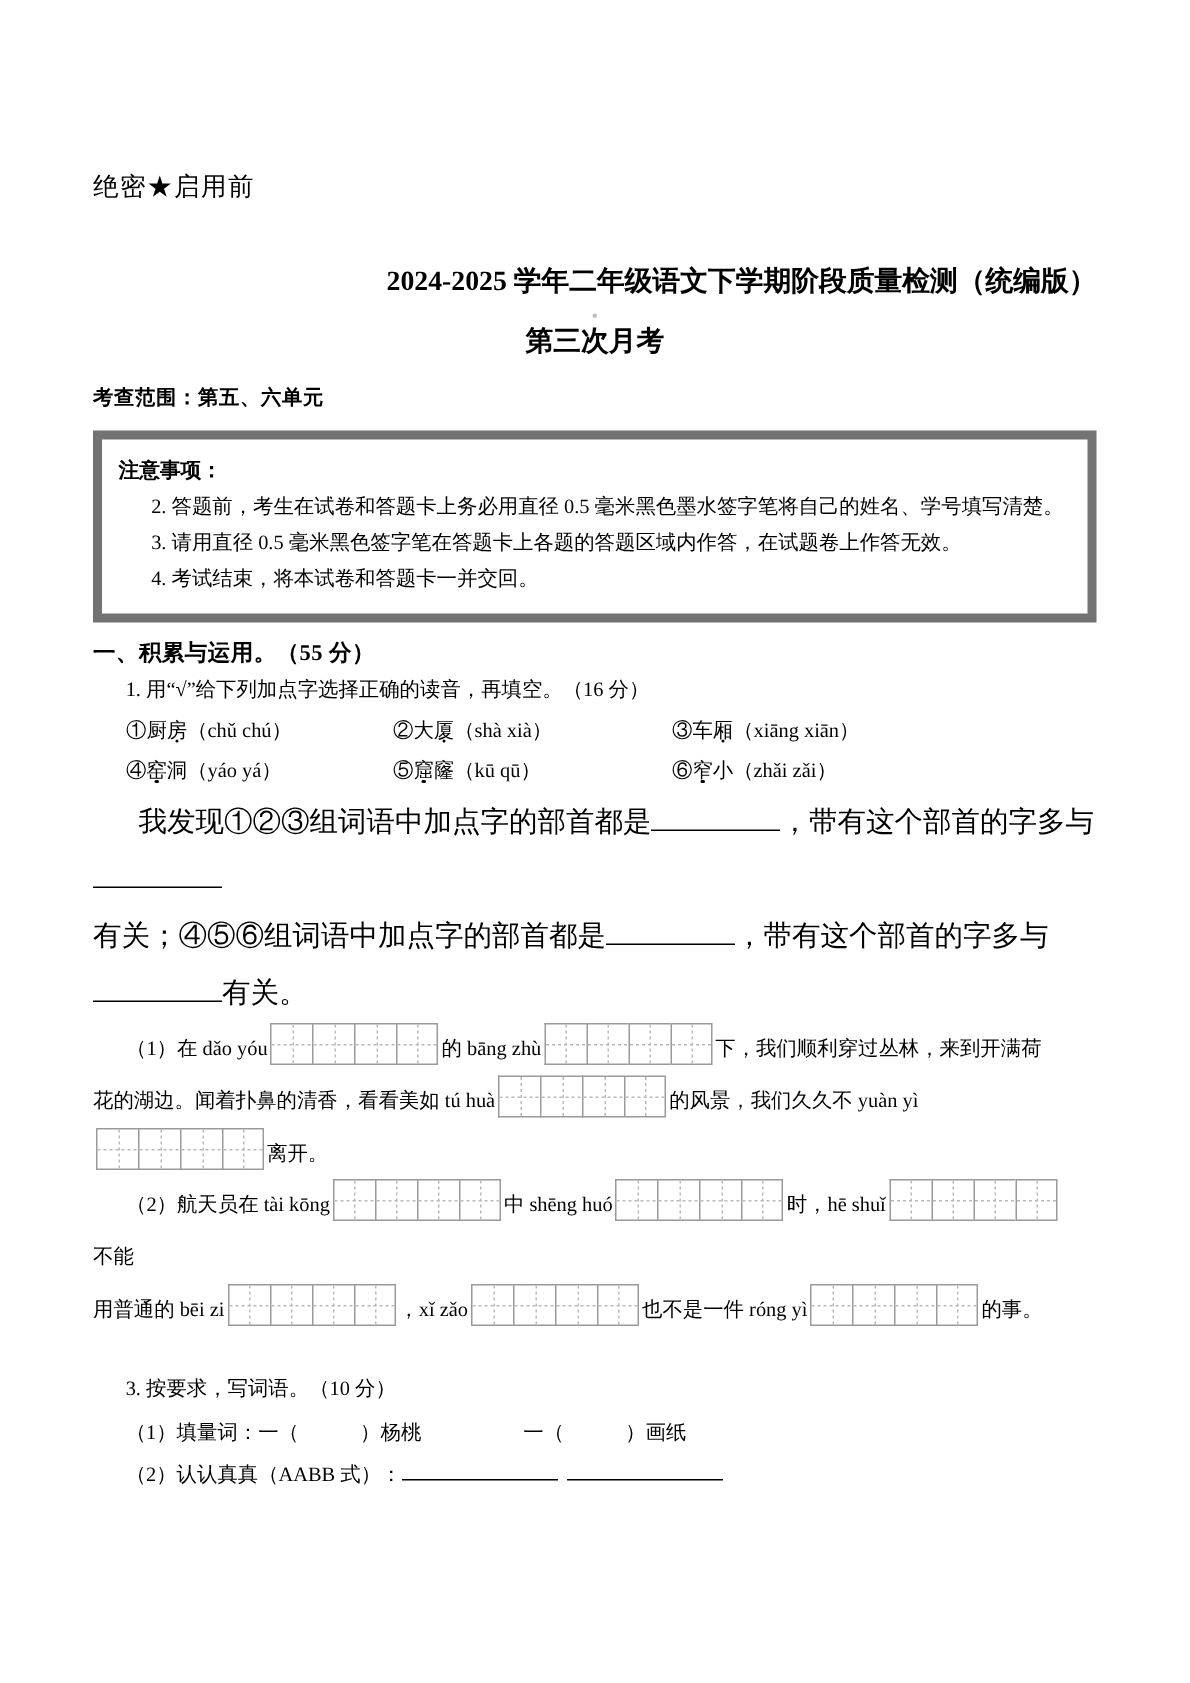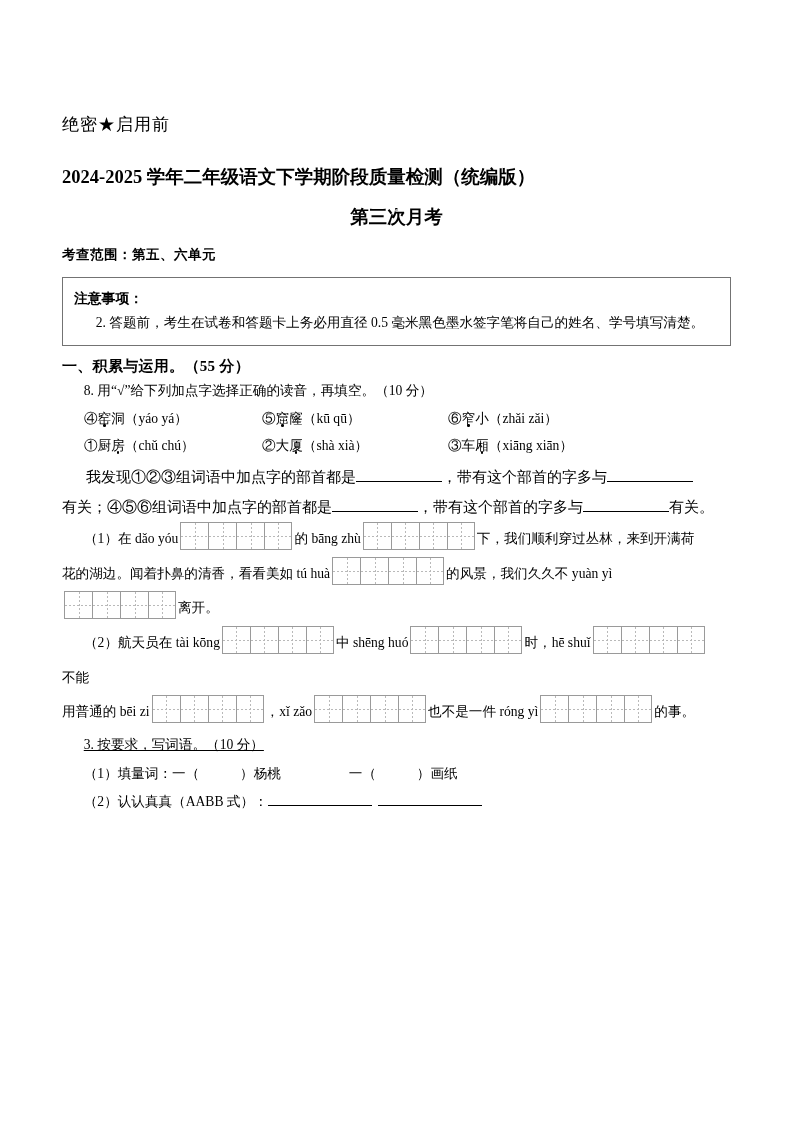--- a/index.html
+++ b/index.html
@@ -29,40 +29,40 @@
   }
   .secret {
     font-size: 17px;
     font-weight: normal;
     margin-top: 112px;
     margin-bottom: 0;
     line-height: 1.5;
     letter-spacing: 1px;
   }
   .title-main {
-    text-align: left;
+    text-align: right;
     font-size: 18.5px;
     font-weight: bold;
-    margin-top: 26px;
+    margin-top: 36px;
     letter-spacing: 0px;
   }
   .title-sub {
     text-align: center;
     font-size: 18.5px;
     font-weight: bold;
     margin-top: 15px;
   }
   .scope {
     font-size: 13.5px;
     font-weight: bold;
     margin-top: 17px;
     letter-spacing: 0.5px;
   }
   .notice-box {
-    border: 1px solid #737373;
+    border: 6px solid #737373;
     margin-top: 13px;
     padding: 9px 11px 10px 11px;
     line-height: 1.78;
     font-size: 13.6px;
   }
   .notice-title {
     font-weight: bold;
     font-size: 13.8px;
   }
   .notice-item {
@@ -96,21 +96,21 @@
   .dotu::after {
     content: "";
     position: absolute;
     left: 50%; bottom: -1px;
     width: 2.5px; height: 2.5px;
     margin-left: -1.2px;
     background: #000;
     border-radius: 50%;
   }
   .flowline {
-    font-size: 15px;
+    font-size: 19px;
     line-height: 2.0;
   }
   .indent2 { text-indent: 1.6em; }
   u.blank {
     text-decoration: none;
     border-bottom: 1px solid #000;
     display: inline-block;
   }
   
   .grid {
@@ -165,50 +165,52 @@
 
   <div class="secret">绝密★启用前</div>
 
   <div class="title-main">2024-2025 学年二年级语文下学期阶段质量检测（统编版）</div>
   <div class="title-sub">第三次月考</div>
   <div class="scope">考查范围：第五、六单元</div>
 
   <div class="notice-box">
     <div class="notice-title">注意事项：</div>
     <div class="notice-item">2. 答题前，考生在试卷和答题卡上务必用直径 0.5 毫米黑色墨水签字笔将自己的姓名、学号填写清楚。</div>
+    <div class="notice-item">3. 请用直径 0.5 毫米黑色签字笔在答题卡上各题的答题区域内作答，在试题卷上作答无效。</div>
+    <div class="notice-item">4. 考试结束，将本试卷和答题卡一并交回。</div>
   </div>
 
   <div class="section-title">一、积累与运用。（55 分）</div>
 
-  <div class="q">8. 用“√”给下列加点字选择正确的读音，再填空。（10 分）</div>
+  <div class="q">1. 用“√”给下列加点字选择正确的读音，再填空。（16 分）</div>
+
+  <div class="pinyin-row">
+    <div class="c1">
+      <span>①</span><span>厨<span class="dotu">房</span></span><span>（chǔ chú）</span>
+    </div>
+    <div class="c2">
+      <span>②</span><span>大<span class="dotu">厦</span></span><span>（shà xià）</span>
+    </div>
+    <div class="c3">
+      <span>③</span><span>车<span class="dotu">厢</span></span><span>（xiāng xiān）</span>
+    </div>
+  </div>
 
   <div class="pinyin-row">
     <div class="c1">
       <span>④</span><span><span class="dotu">窑</span>洞</span><span>（yáo yá）</span>
     </div>
     <div class="c2">
       <span>⑤</span><span><span class="dotu">窟</span>窿</span><span>（kū qū）</span>
     </div>
     <div class="c3">
       <span>⑥</span><span><span class="dotu">窄</span>小</span><span>（zhǎi zǎi）</span>
     </div>
   </div>
 
-  <div class="pinyin-row">
-    <div class="c1">
-      <span>①</span><span>厨<span class="dotu">房</span></span><span>（chǔ chú）</span>
-    </div>
-    <div class="c2">
-      <span>②</span><span>大<span class="dotu">厦</span></span><span>（shà xià）</span>
-    </div>
-    <div class="c3">
-      <span>③</span><span>车<span class="dotu">厢</span></span><span>（xiāng xiān）</span>
-    </div>
-  </div>
-
   <div class="flowline indent2" style="margin-top:3px;">
     <span>我发现①②③组词语中加点字的部首都是</span><u class="blank" style="width:86px;"></u><span>，带有这个部首的字多与</span><u class="blank" style="width:86px;"></u><br>
     <span>有关；④⑤⑥组词语中加点字的部首都是</span><u class="blank" style="width:86px;"></u><span>，带有这个部首的字多与</span><u class="blank" style="width:86px;"></u><span>有关。</span>
   </div>
 
 
   <div class="line-wrap">
     <span class="seg" style="padding-left:22px;">（1）在 dǎo yóu</span><span class="grid">
         <span class="cell"></span>
         <span class="cell"></span>
@@ -259,21 +261,21 @@
         <span class="cell"></span>
         <span class="cell"></span>
       </span><span class="seg">也不是一件 róng yì</span><span class="grid">
         <span class="cell"></span>
         <span class="cell"></span>
         <span class="cell"></span>
         <span class="cell"></span>
       </span><span class="seg">的事。</span>
   </div>
 
-  <div class="q" style="margin-top:2px;text-decoration:underline;">3. 按要求，写词语。（10 分）</div>
+  <div class="q" style="margin-top:23px;">3. 按要求，写词语。（10 分）</div>
   <div class="q">（1）填量词：一（　　　）杨桃　　　　　一（　　　）画纸</div>
   <div class="q">
     <span>（2）认认真真（AABB 式）：</span><u class="blank" style="width:104px;"></u>&nbsp;&nbsp;<u class="blank" style="width:104px;"></u>
   </div>
 
   <div class="hr-footer"></div>
 
 </div>
 
 </body></html>

